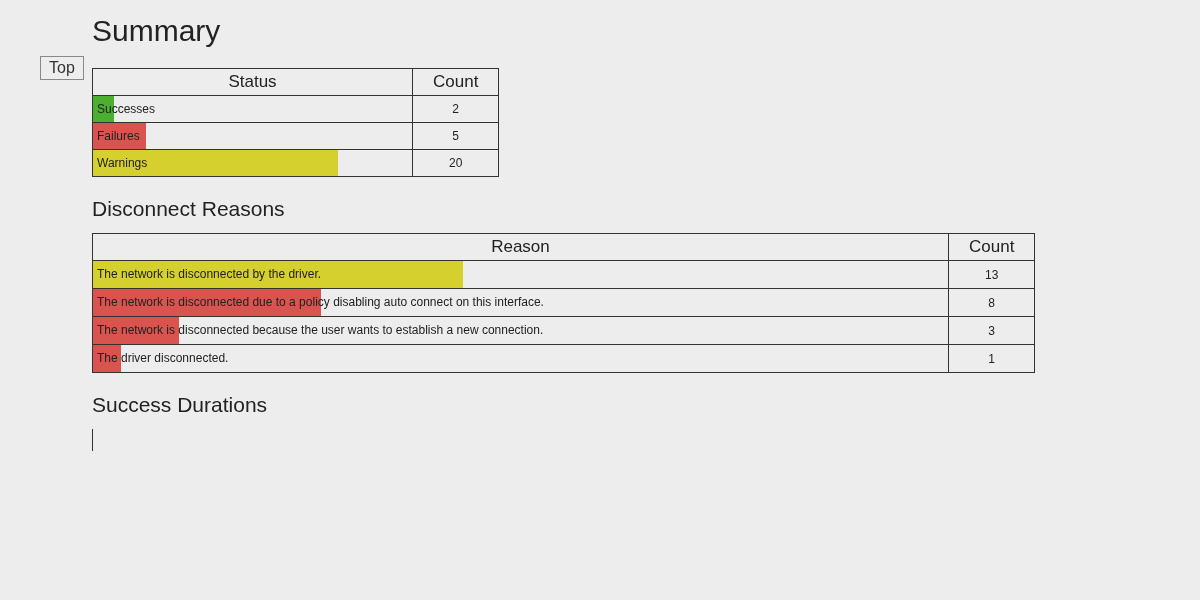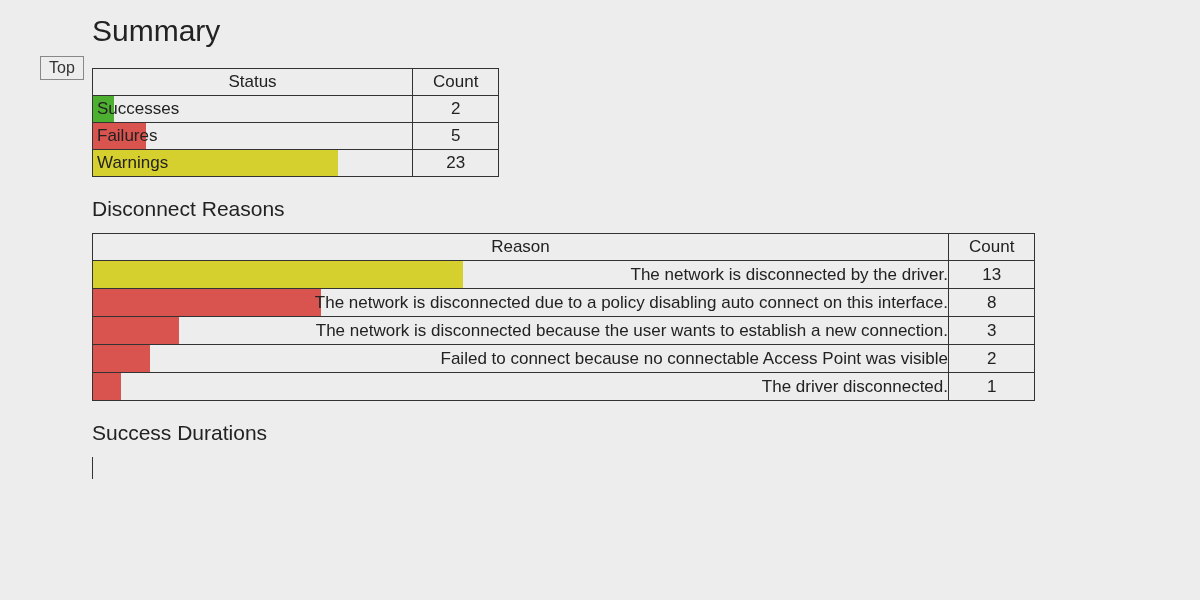--- a/index.html
+++ b/index.html
@@ -49,21 +49,21 @@
   th {
     border: 1px solid #333;
     font-weight: 400;
     font-size: 17px;
     padding: 3px 20px;
     text-align: center;
     background: #ededed;
   }
   td {
     border: 1px solid #333;
-    font-size: 17px;
+    font-size: 12px;
     padding: 0;
     font-weight: 300;
   }
   
   .status-table th:first-child { width: 320px; }
   .status-table th:last-child { width: 84px; }
   .status-table td.count { text-align: center; }
   .status-cell {
     position: relative;
     height: 26px;
@@ -83,21 +83,21 @@
     white-space: nowrap;
   }
   
   .reasons-table th:first-child { width: 856px; }
   .reasons-table th:last-child  { width: 84px; }
   .reasons-table td.count { text-align: center; }
   .reason-cell {
     position: relative;
     height: 27px;
   }
-  .reason-cell .label { line-height: 27px; text-align: right; }
+  .reason-cell .label { line-height: 27px; }
   .chart-stub {
     border-left: 1px solid #333;
     height: 22px;
     width: 2px;
     margin-top: 6px;
   }
 </style>
 </head>
 <body>
 
@@ -128,21 +128,21 @@
             <div class="bar bar-red" style="width:16.7%"></div>
             <div class="label">Failures</div>
           </td>
           <td class="count">5</td>
         </tr>
         <tr>
           <td class="status-cell">
             <div class="bar bar-yellow" style="width:76.7%"></div>
             <div class="label">Warnings</div>
           </td>
-          <td class="count">23</td>
+          <td class="count">20</td>
         </tr>
       </tbody>
   </table>
 
   <h2>Disconnect Reasons</h2>
 
   <table class="reasons-table">
     <thead>
       <tr>
         <th>Reason</th>
@@ -166,27 +166,20 @@
         </tr>
         <tr>
           <td class="reason-cell">
             <div class="bar bar-red" style="width:10%"></div>
             <div class="label">The network is disconnected because the user wants to establish a new connection.</div>
           </td>
           <td class="count">3</td>
         </tr>
         <tr>
           <td class="reason-cell">
-            <div class="bar bar-red" style="width:6.7%"></div>
-            <div class="label">Failed to connect because no connectable Access Point was visible</div>
-          </td>
-          <td class="count">2</td>
-        </tr>
-        <tr>
-          <td class="reason-cell">
             <div class="bar bar-red" style="width:3.3%"></div>
             <div class="label">The driver disconnected.</div>
           </td>
           <td class="count">1</td>
         </tr>
       </tbody>
   </table>
 
   <h2>Success Durations</h2>
   <div class="chart-stub"></div>

